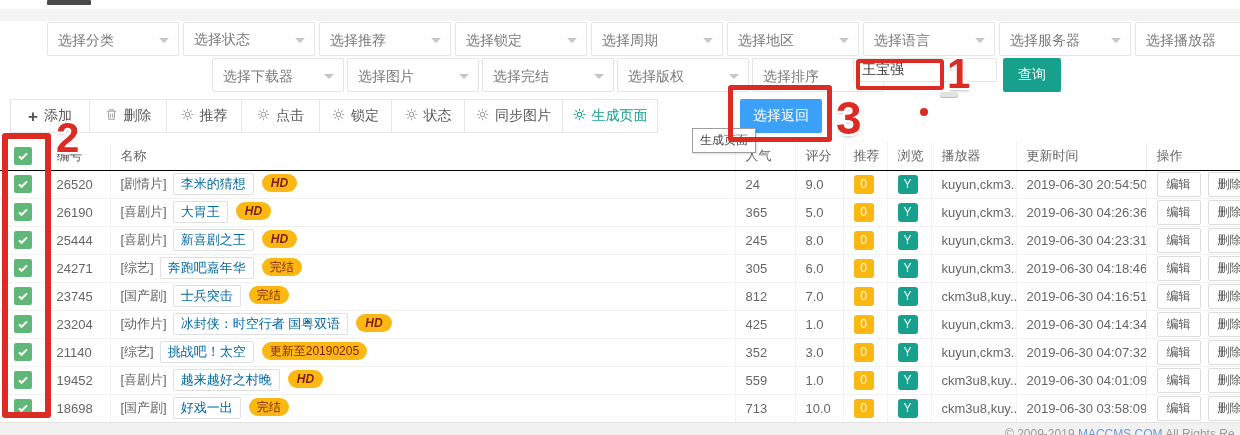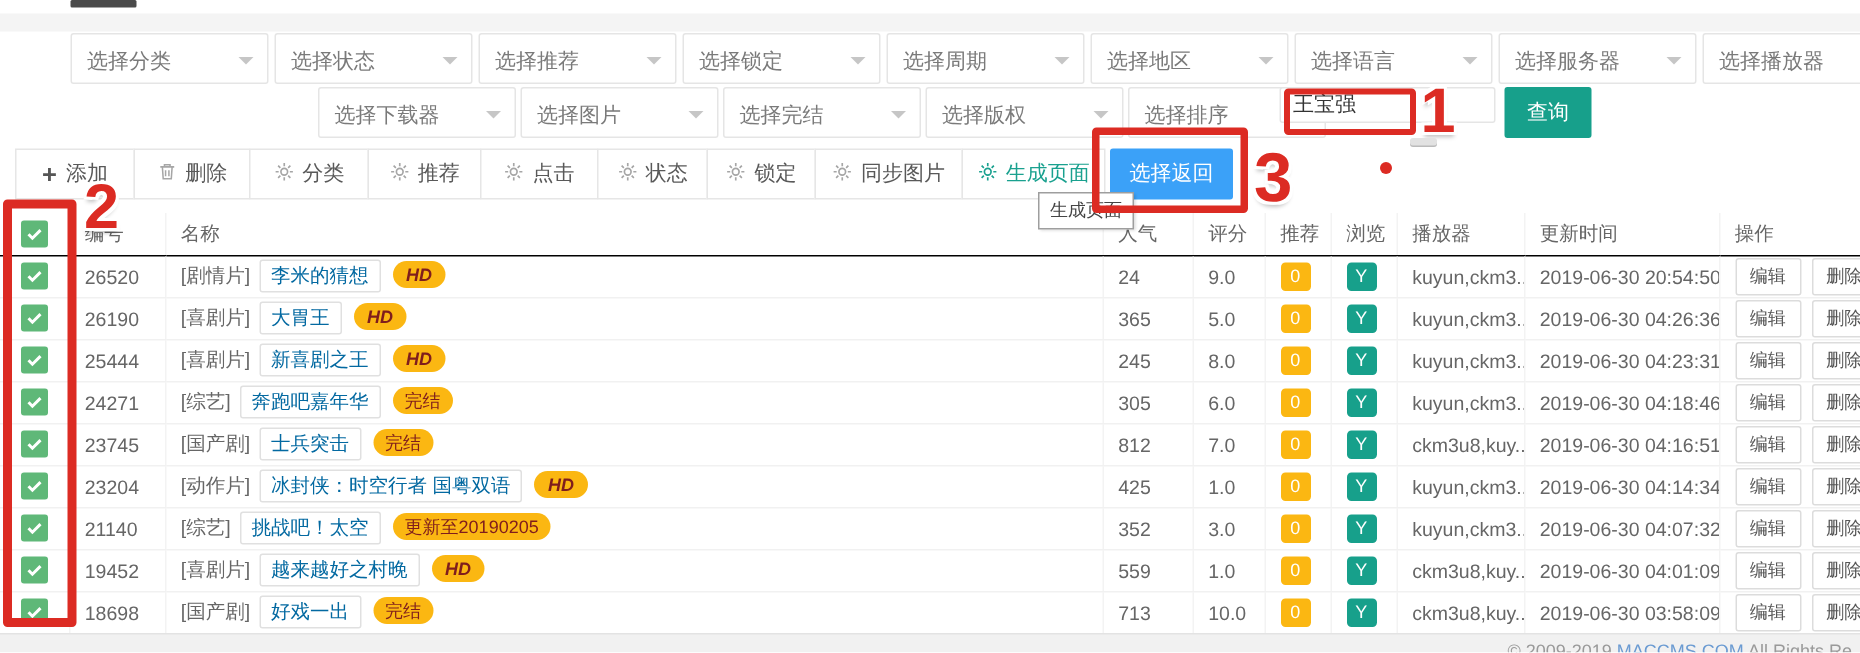--- a/index.html
+++ b/index.html
@@ -65,21 +65,21 @@
 </head>
 <body>
 
 <div class="page">
 
   <div class="tab-frag"></div>
   <div class="band"></div>
 
   <div id="filters">
       <div class="select" style="left: 15px;"><span>选择分类</span><span class="caret"></span></div>
-      <div class="select" style="left: 151px;"><span>选择状态</span><span class="caret"></span></div>
+      <div class="select" style="left: 151px; font-family: Liberation Serif, serif;"><span>选择状态</span><span class="caret"></span></div>
       <div class="select" style="left: 287px;"><span>选择推荐</span><span class="caret"></span></div>
       <div class="select" style="left: 423px;"><span>选择锁定</span><span class="caret"></span></div>
       <div class="select" style="left: 559px;"><span>选择周期</span><span class="caret"></span></div>
       <div class="select" style="left: 695px;"><span>选择地区</span><span class="caret"></span></div>
       <div class="select" style="left: 831px;"><span>选择语言</span><span class="caret"></span></div>
       <div class="select" style="left: 967px;"><span>选择服务器</span><span class="caret"></span></div>
       <div class="select" style="left: 1103px;"><span>选择播放器</span><span class="caret"></span></div>
       <div class="select r2" style="left: 180px;"><span>选择下载器</span><span class="caret"></span></div>
       <div class="select r2" style="left: 315px;"><span>选择图片</span><span class="caret"></span></div>
       <div class="select r2" style="left: 450px;"><span>选择完结</span><span class="caret"></span></div>
@@ -98,64 +98,55 @@
         <span>添加</span>
       </button>
       <button class="tb-btn" style="width: 78px;">
         <span class="ic">
           <span><svg width="13" height="13" viewBox="0 0 14 14" fill="none" stroke="currentColor" stroke-width="1.1">
               <path d="M2 3.5h10M5 3.5V2h4v1.5M3.5 3.5l.6 8.5h5.8l.6-8.5M5.8 6v4.2M8.2 6v4.2"></path>
             </svg></span>
         </span>
         <span>删除</span>
       </button>
-      <button class="tb-btn" style="width: 80px;">
-        <span class="ic">
-          <span><svg width="13" height="13" viewBox="0 0 14 14" fill="none" stroke="currentColor" stroke-width="1.2">
-              <circle cx="7" cy="7" r="2.4"></circle>
-              <path d="M7 .8v2.2M7 11v2.2M.8 7h2.2M11 7h2.2M2.6 2.6l1.6 1.6M9.8 9.8l1.6 1.6M11.4 2.6L9.8 4.2M4.2 9.8l-1.6 1.6"></path>
-            </svg></span>
-        </span>
-        <span>分类</span>
-      </button>
       <button class="tb-btn" style="width: 76px;">
         <span class="ic">
           <span><svg width="13" height="13" viewBox="0 0 14 14" fill="none" stroke="currentColor" stroke-width="1.2">
               <circle cx="7" cy="7" r="2.4"></circle>
               <path d="M7 .8v2.2M7 11v2.2M.8 7h2.2M11 7h2.2M2.6 2.6l1.6 1.6M9.8 9.8l1.6 1.6M11.4 2.6L9.8 4.2M4.2 9.8l-1.6 1.6"></path>
             </svg></span>
         </span>
         <span>推荐</span>
       </button>
       <button class="tb-btn" style="width: 79px;">
         <span class="ic">
           <span><svg width="13" height="13" viewBox="0 0 14 14" fill="none" stroke="currentColor" stroke-width="1.2">
               <circle cx="7" cy="7" r="2.4"></circle>
               <path d="M7 .8v2.2M7 11v2.2M.8 7h2.2M11 7h2.2M2.6 2.6l1.6 1.6M9.8 9.8l1.6 1.6M11.4 2.6L9.8 4.2M4.2 9.8l-1.6 1.6"></path>
             </svg></span>
         </span>
         <span>点击</span>
       </button>
+      <button class="tb-btn" style="width: 73px;">
+        <span class="ic">
+          <span><svg width="13" height="13" viewBox="0 0 14 14" fill="none" stroke="currentColor" stroke-width="1.2">
+              <circle cx="7" cy="7" r="2.4"></circle>
+              <path d="M7 .8v2.2M7 11v2.2M.8 7h2.2M11 7h2.2M2.6 2.6l1.6 1.6M9.8 9.8l1.6 1.6M11.4 2.6L9.8 4.2M4.2 9.8l-1.6 1.6"></path>
+            </svg></span>
+        </span>
+        <span>锁定</span>
+      </button>
       <button class="tb-btn" style="width: 74px;">
         <span class="ic">
           <span><svg width="13" height="13" viewBox="0 0 14 14" fill="none" stroke="currentColor" stroke-width="1.2">
               <circle cx="7" cy="7" r="2.4"></circle>
               <path d="M7 .8v2.2M7 11v2.2M.8 7h2.2M11 7h2.2M2.6 2.6l1.6 1.6M9.8 9.8l1.6 1.6M11.4 2.6L9.8 4.2M4.2 9.8l-1.6 1.6"></path>
             </svg></span>
         </span>
         <span>状态</span>
-      </button>
-      <button class="tb-btn" style="width: 73px;">
-        <span class="ic">
-          <span><svg width="13" height="13" viewBox="0 0 14 14" fill="none" stroke="currentColor" stroke-width="1.2">
-              <circle cx="7" cy="7" r="2.4"></circle>
-              <path d="M7 .8v2.2M7 11v2.2M.8 7h2.2M11 7h2.2M2.6 2.6l1.6 1.6M9.8 9.8l1.6 1.6M11.4 2.6L9.8 4.2M4.2 9.8l-1.6 1.6"></path>
-            </svg></span>
-        </span>
-        <span>锁定</span>
       </button>
       <button class="tb-btn" style="width: 99px;">
         <span class="ic">
           <span><svg width="13" height="13" viewBox="0 0 14 14" fill="none" stroke="currentColor" stroke-width="1.2">
               <circle cx="7" cy="7" r="2.4"></circle>
               <path d="M7 .8v2.2M7 11v2.2M.8 7h2.2M11 7h2.2M2.6 2.6l1.6 1.6M9.8 9.8l1.6 1.6M11.4 2.6L9.8 4.2M4.2 9.8l-1.6 1.6"></path>
             </svg></span>
         </span>
         <span>同步图片</span>
       </button>

